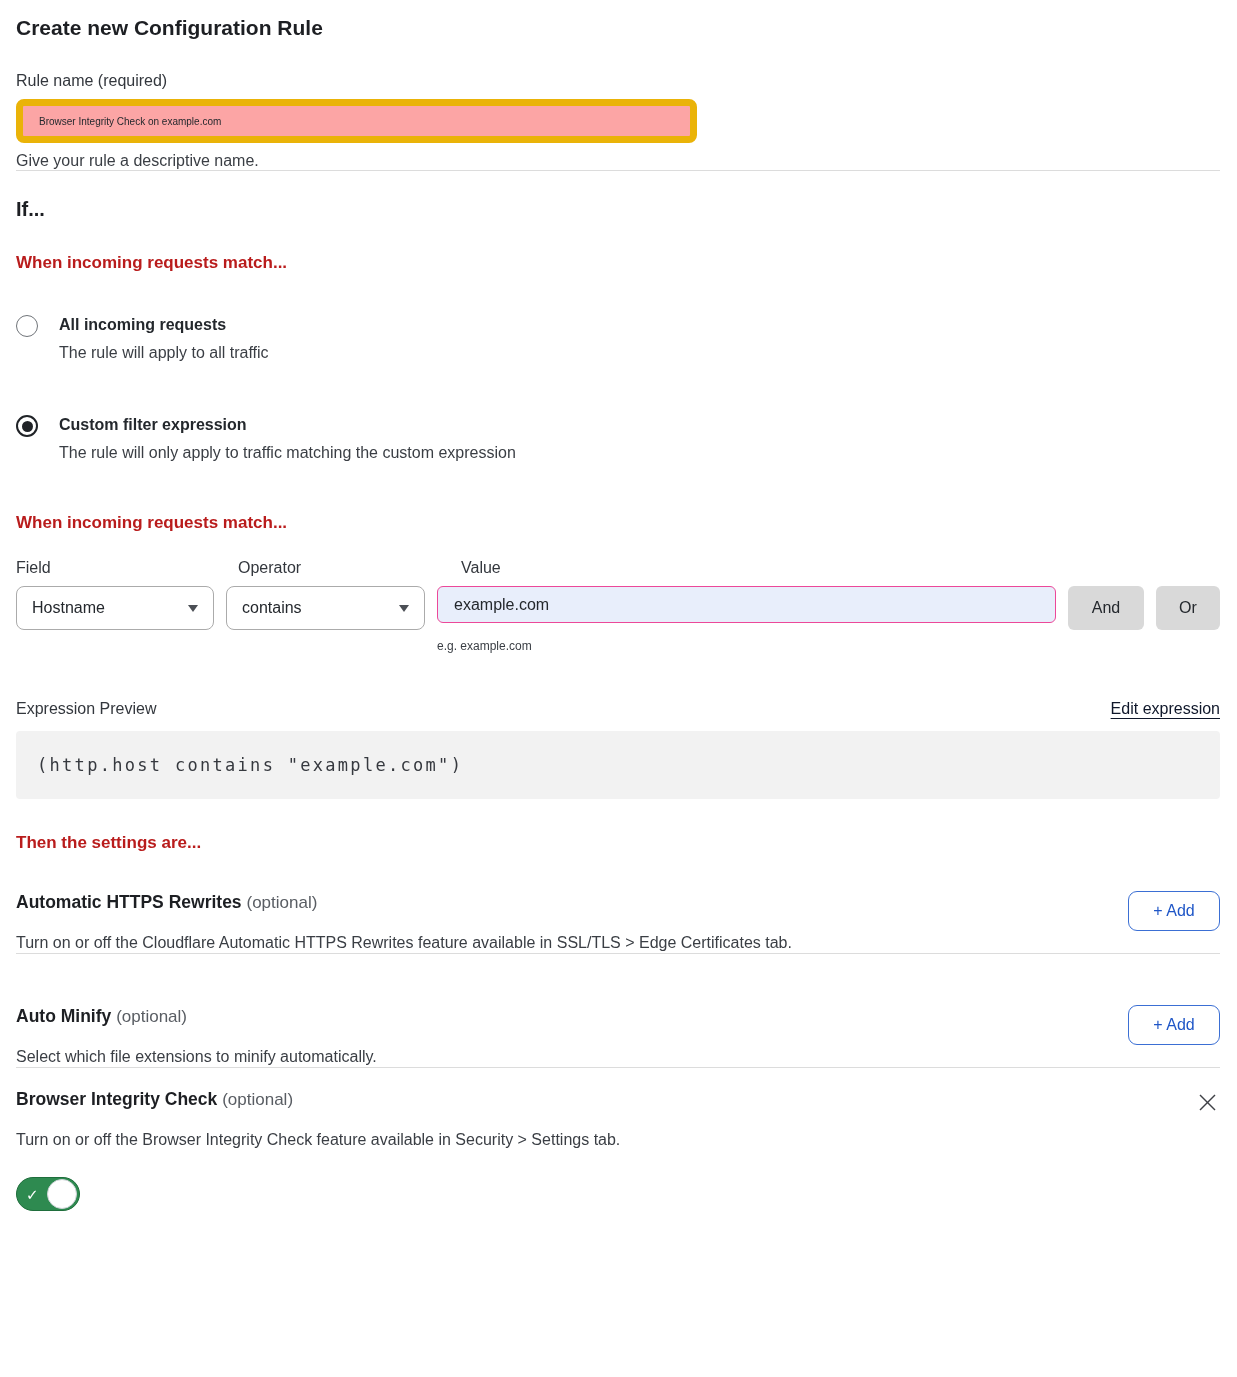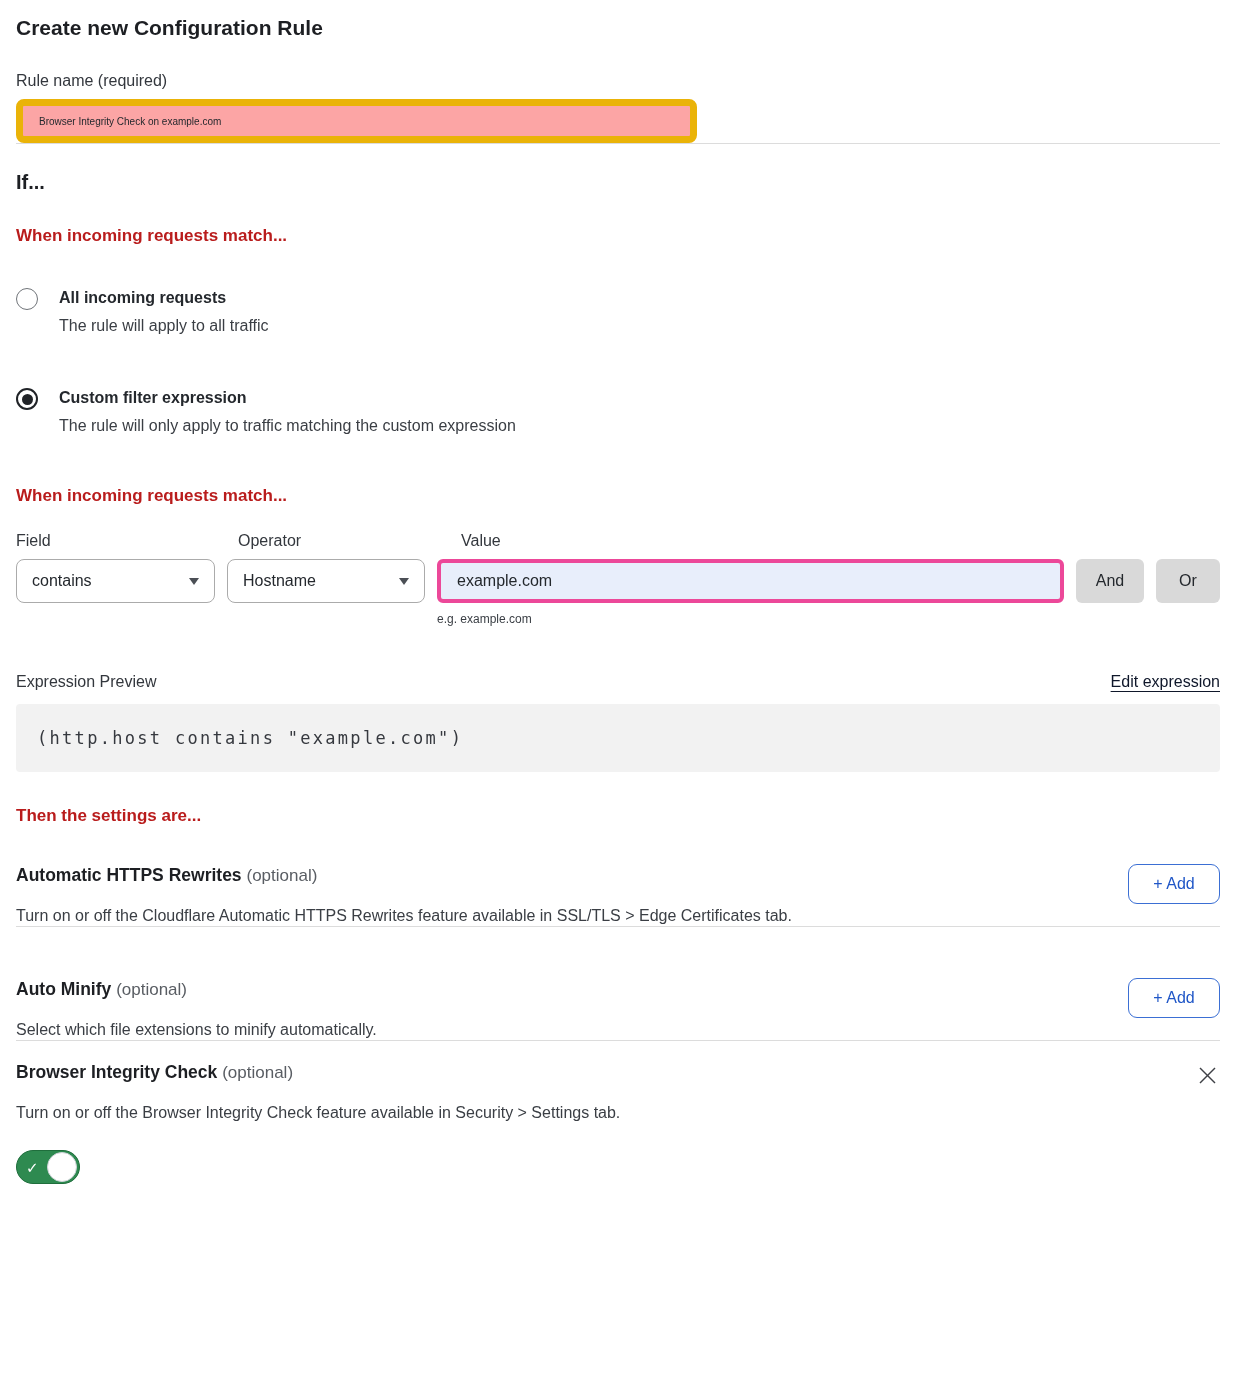--- a/index.html
+++ b/index.html
@@ -52,32 +52,32 @@
     font-size: 16px; color: #24282d; cursor: pointer;
   }
   .select-field { width: 198px; }
   .select-operator { width: 199px; }
   .chevron {
     width: 0; height: 0;
     border-left: 5px solid transparent; border-right: 5px solid transparent;
     border-top: 7px solid #4b4f55;
   }
   .value-input {
-    flex: 1 1 auto; height: 44px;
-    background: #e8eefb; border: 4px solid #ec4899; border-radius: 6px;
+    flex: 1 1 auto; height: 37px;
+    background: #e8eefb; border: 1px solid #ec4899; border-radius: 6px;
     padding: 0 16px; font-size: 16px; color: #24282d;
     font-family: "Liberation Sans", sans-serif; outline: none;
   }
   .btn-gray {
     height: 44px; border: none; border-radius: 6px;
     background: #d9d9d9; color: #24282d; font-size: 16px;
     font-family: "Liberation Sans", sans-serif;
     cursor: pointer;
   }
-  .btn-and { width: 68px; }
+  .btn-and { width: 76px; }
   .btn-or { width: 64px; }
   .value-help { font-size: 12px; color: #3a3e44; margin-top: 9px; margin-left: 421px; }
   .preview-row {
     display: flex; justify-content: space-between; align-items: flex-end;
     margin-top: 47px; margin-bottom: 13px;
   }
   .preview-label { font-size: 16px; color: #33373d; }
   .link {
     font-size: 16px; color: #0f172a; text-decoration: underline;
     text-underline-offset: 4px; cursor: pointer;
@@ -127,20 +127,21 @@
   }
 </style>
 </head>
 <body>
 
 <h1 class="h1">Create new Configuration Rule</h1>
 
 <div>
   <div class="field-label">Rule name (required)</div>
   <input class="text-input" type="text" value="Browser Integrity Check on example.com" style="">
+  <div class="help">Give your rule a descriptive name.</div>
 </div>
 
 <hr class="divider hr-1">
 
 <h2 class="h2">If...</h2>
 <h3 class="h3 h3-when1">When incoming requests match...</h3>
 
 <div class="radio-row">
   <span class="radio-outer">
     
@@ -163,26 +164,26 @@
 
 <h3 class="h3 h3-when2">When incoming requests match...</h3>
 
 <div class="builder-labels">
   <div class="lbl lbl-field">Field</div>
   <div class="lbl lbl-operator">Operator</div>
   <div class="lbl">Value</div>
 </div>
 
 <div class="builder-row">
+  <div class="select select-field">
+    <span>Hostname</span>
+    <span class="chevron"></span>
+  </div>
   <div class="select select-operator">
     <span>contains</span>
-    <span class="chevron"></span>
-  </div>
-  <div class="select select-field">
-    <span>Hostname</span>
     <span class="chevron"></span>
   </div>
   <input class="value-input" type="text" value="example.com" style="">
   <button class="btn-gray btn-and">And</button>
   <button class="btn-gray btn-or">Or</button>
 </div>
 
 <div class="value-help">e.g. example.com</div>
 
 <div class="preview-row">

